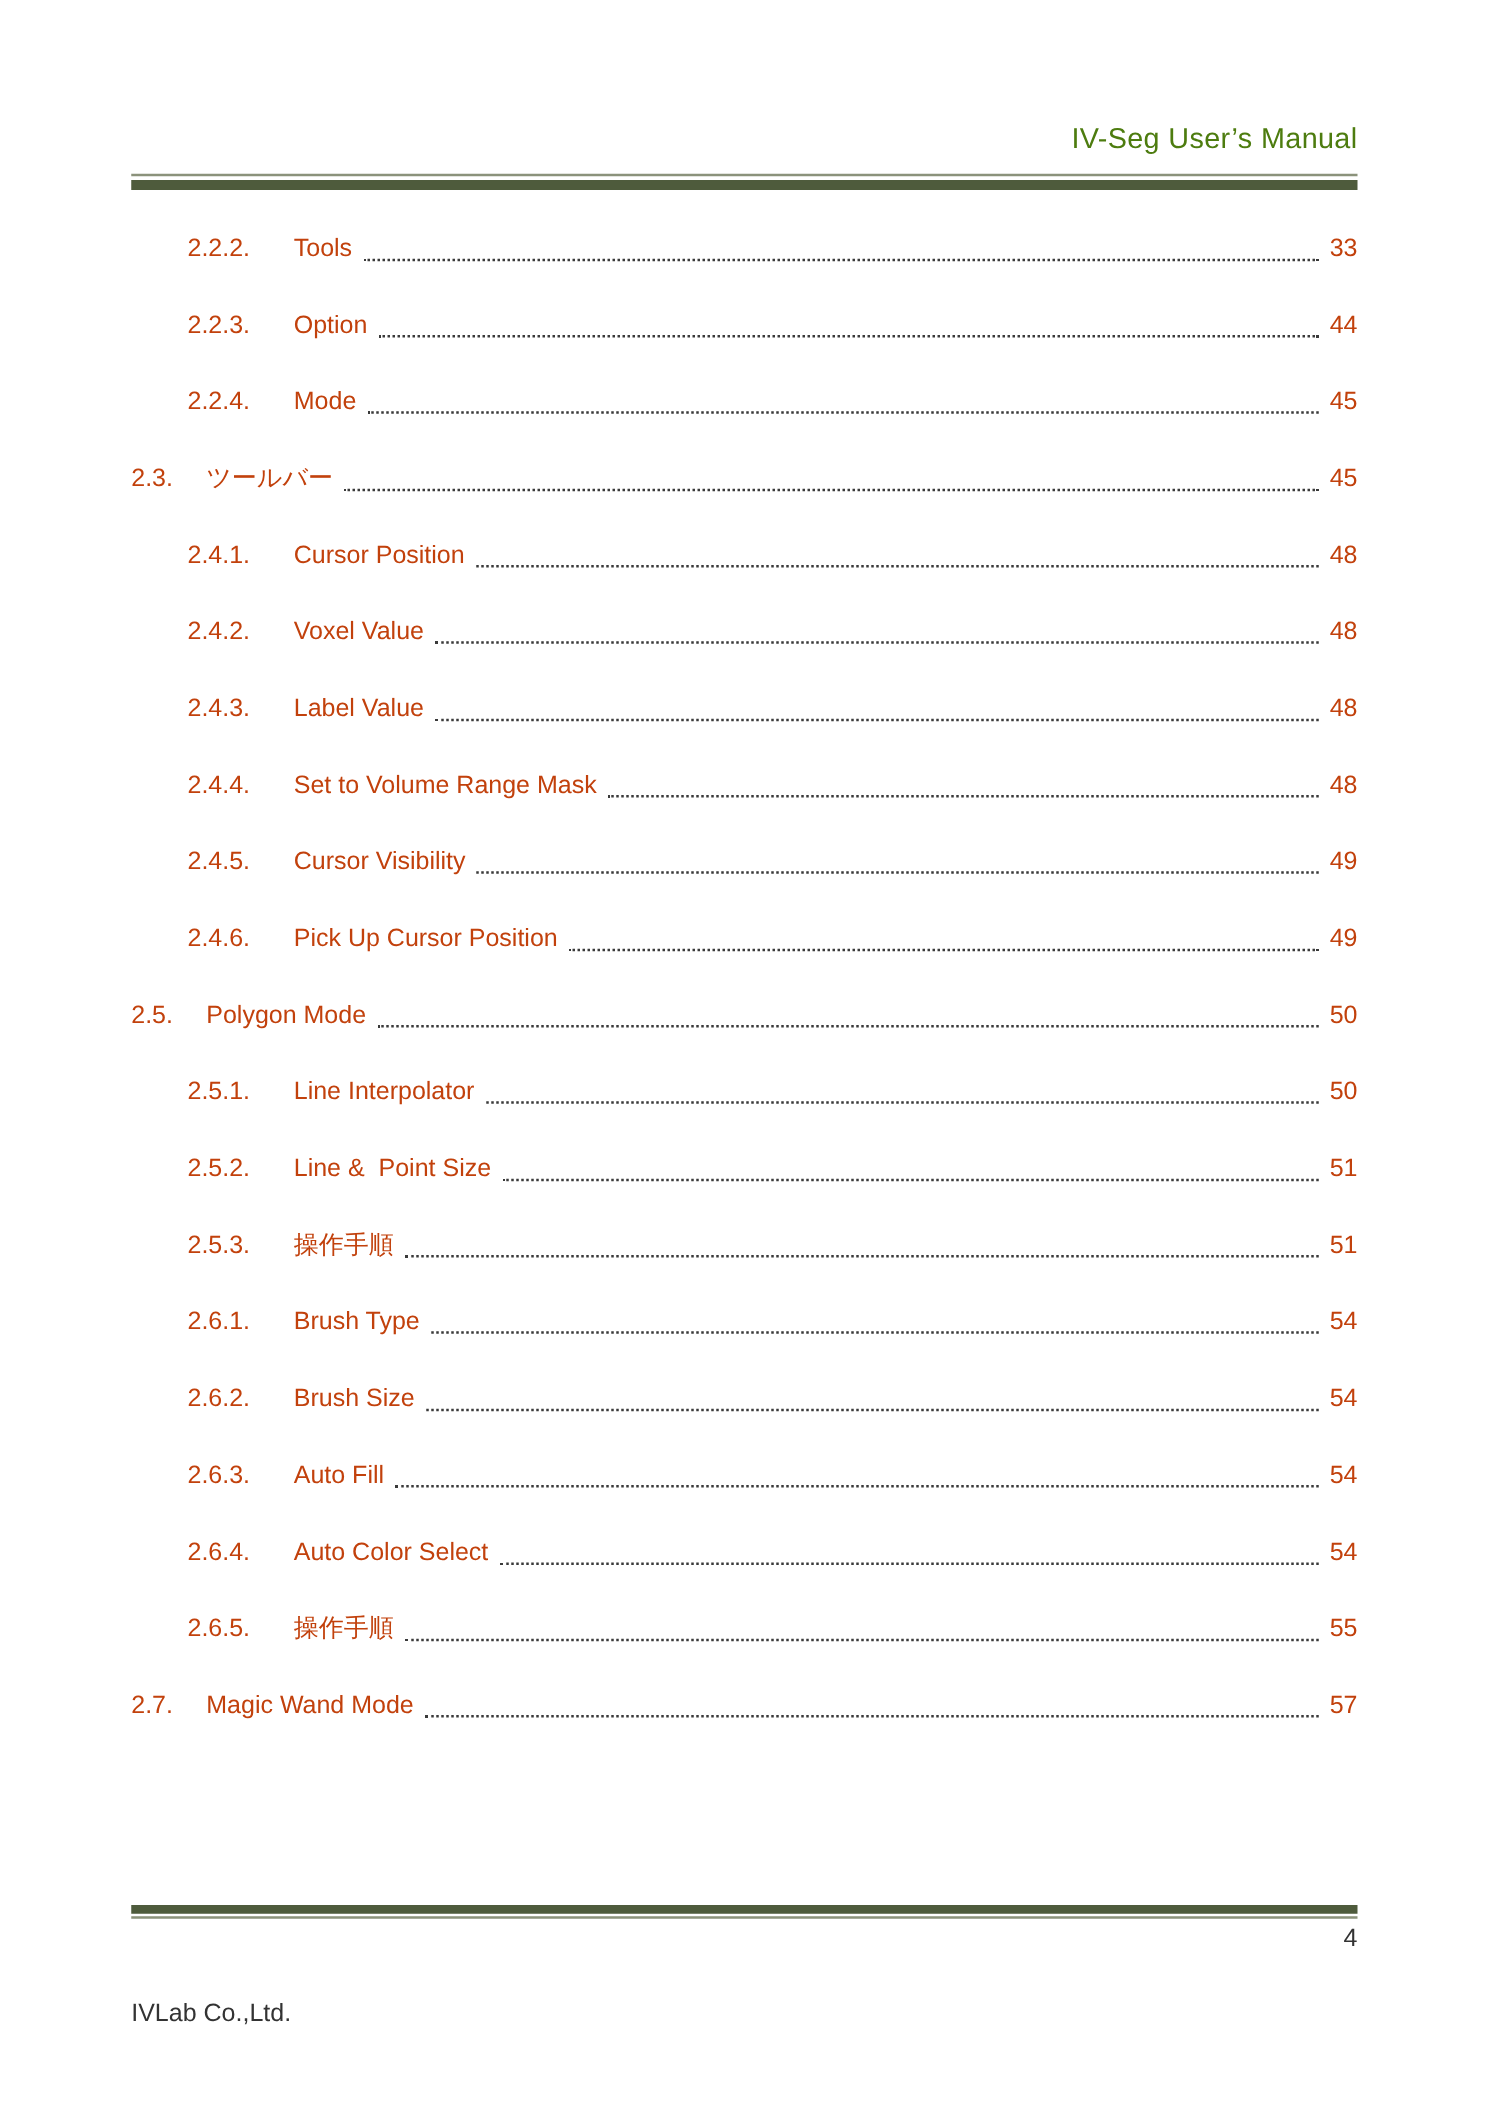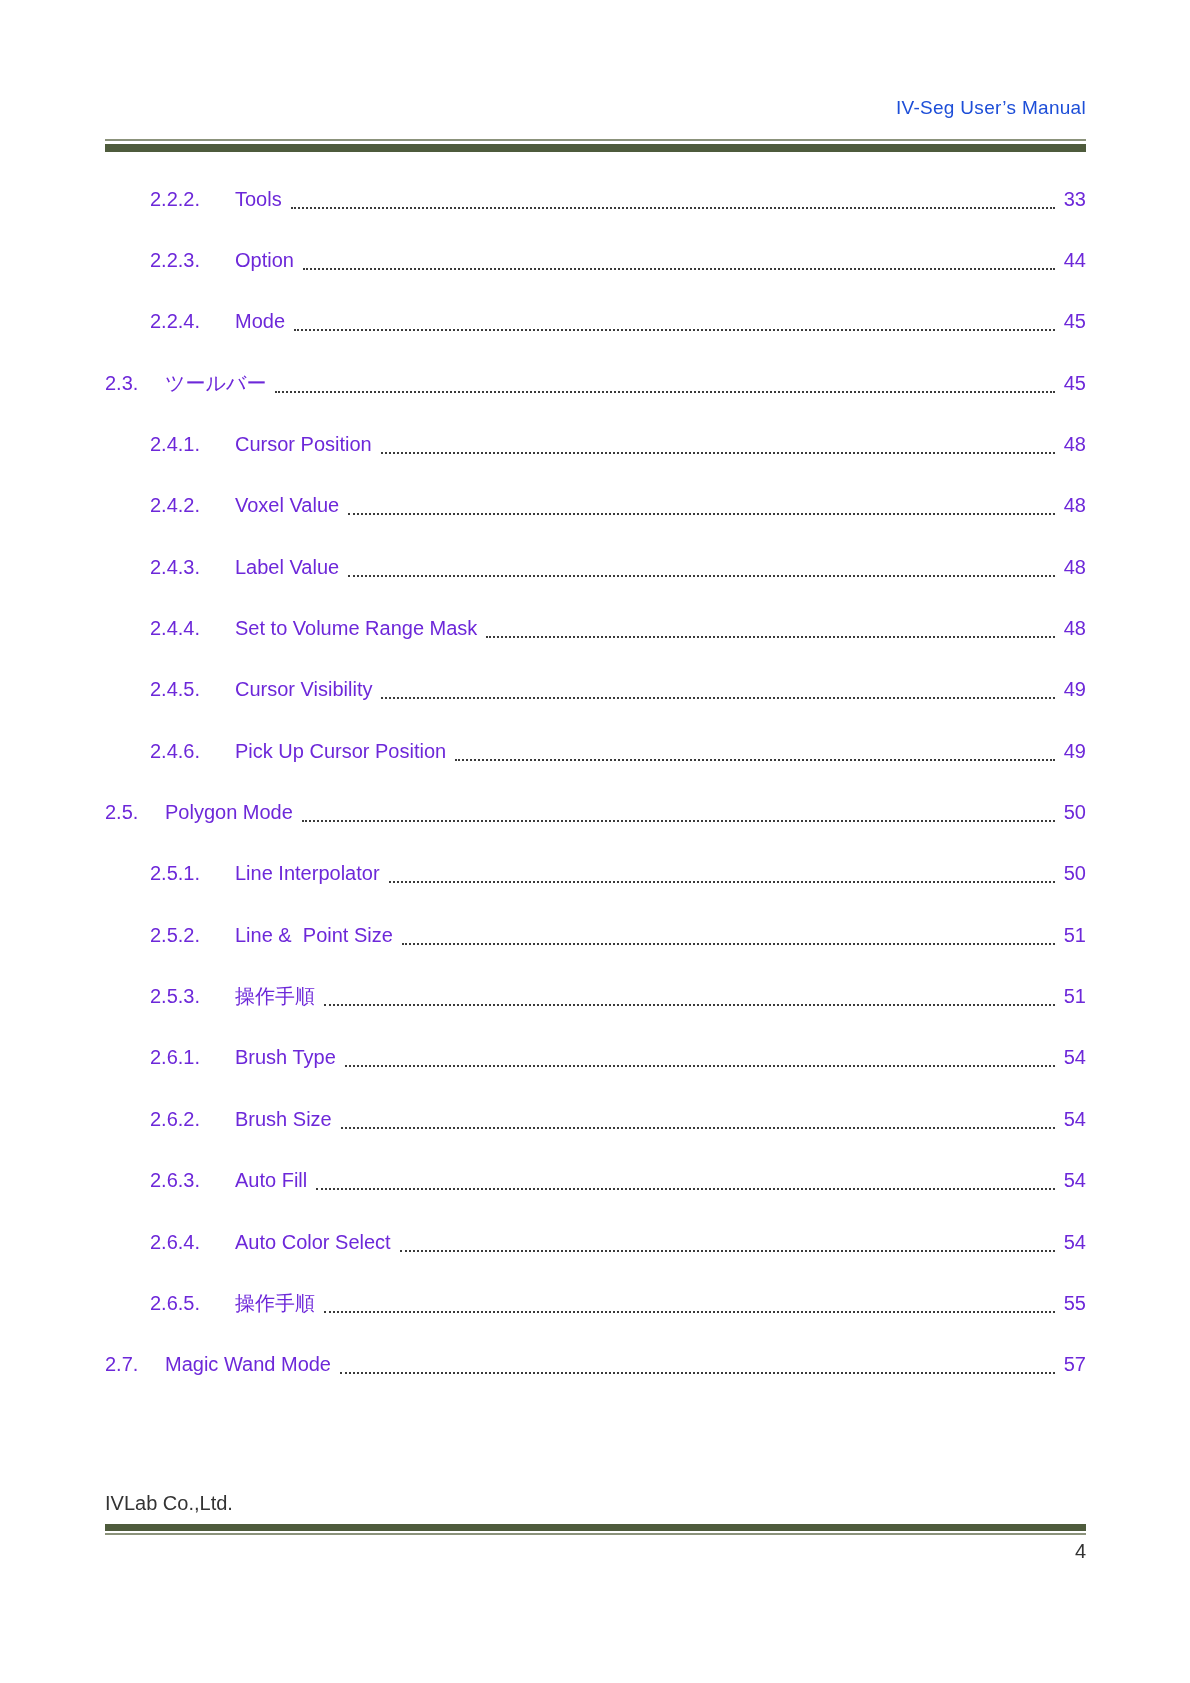--- a/index.html
+++ b/index.html
@@ -8,39 +8,39 @@
     width:1190px;height:1683px;
     background:#ffffff;
     font-family:"Liberation Sans","DejaVu Sans",sans-serif;
     color:#2e2e2e;
     overflow:hidden;
   }
   
   .header-title{
     position:absolute;
     top:97px;right:104px;
-    font-size:19px;
+    font-size:23px;
     letter-spacing:0.3px;
-    color:#1d4ed8;
+    color:#4d7c0f;
     white-space:pre;
   }
   .rule{position:absolute;left:105px;right:104px;}
   .header-rule-thin{top:139px;height:2px;background:#8b927b;}
   .header-rule-thick{top:144px;height:8px;background:#4e5b3c;}
   
   .toc{
     position:absolute;
     left:105px;right:104px;top:168px;
   }
   .toc-row{
     display:flex;
     align-items:center;
     height:61.35px;
     font-size:20px;
-    color:#6d28d9;
+    color:#c2410c;
   }
   .toc-num{white-space:pre;line-height:26px;}
   .toc-row.lvl2 .toc-num{width:60px;}
   .toc-row.lvl3 .toc-num{margin-left:45px;width:85px;}
   .toc-title{white-space:pre;line-height:26px;padding-right:9px;}
   .toc-leader{
     flex:1;
     height:18px;
     border-bottom:2px dotted #3a3a3a;
     align-self:center;
@@ -51,21 +51,21 @@
     white-space:pre;
     line-height:26px;
     min-width:26px;
     text-align:right;
   }
   
   .footer-rule-thick{top:1524px;height:7px;background:#4e5b3c;}
   .footer-rule-thin{top:1533px;height:2px;background:#8b927b;}
   .footer-company{
     position:absolute;
-    left:105px;top:1492px;
+    left:105px;top:1600px;
     font-size:20px;
     color:#333333;
     white-space:pre;
   }
   .footer-page{
     position:absolute;
     right:104px;top:1540px;
     font-size:20px;
     color:#333333;
     white-space:pre;

